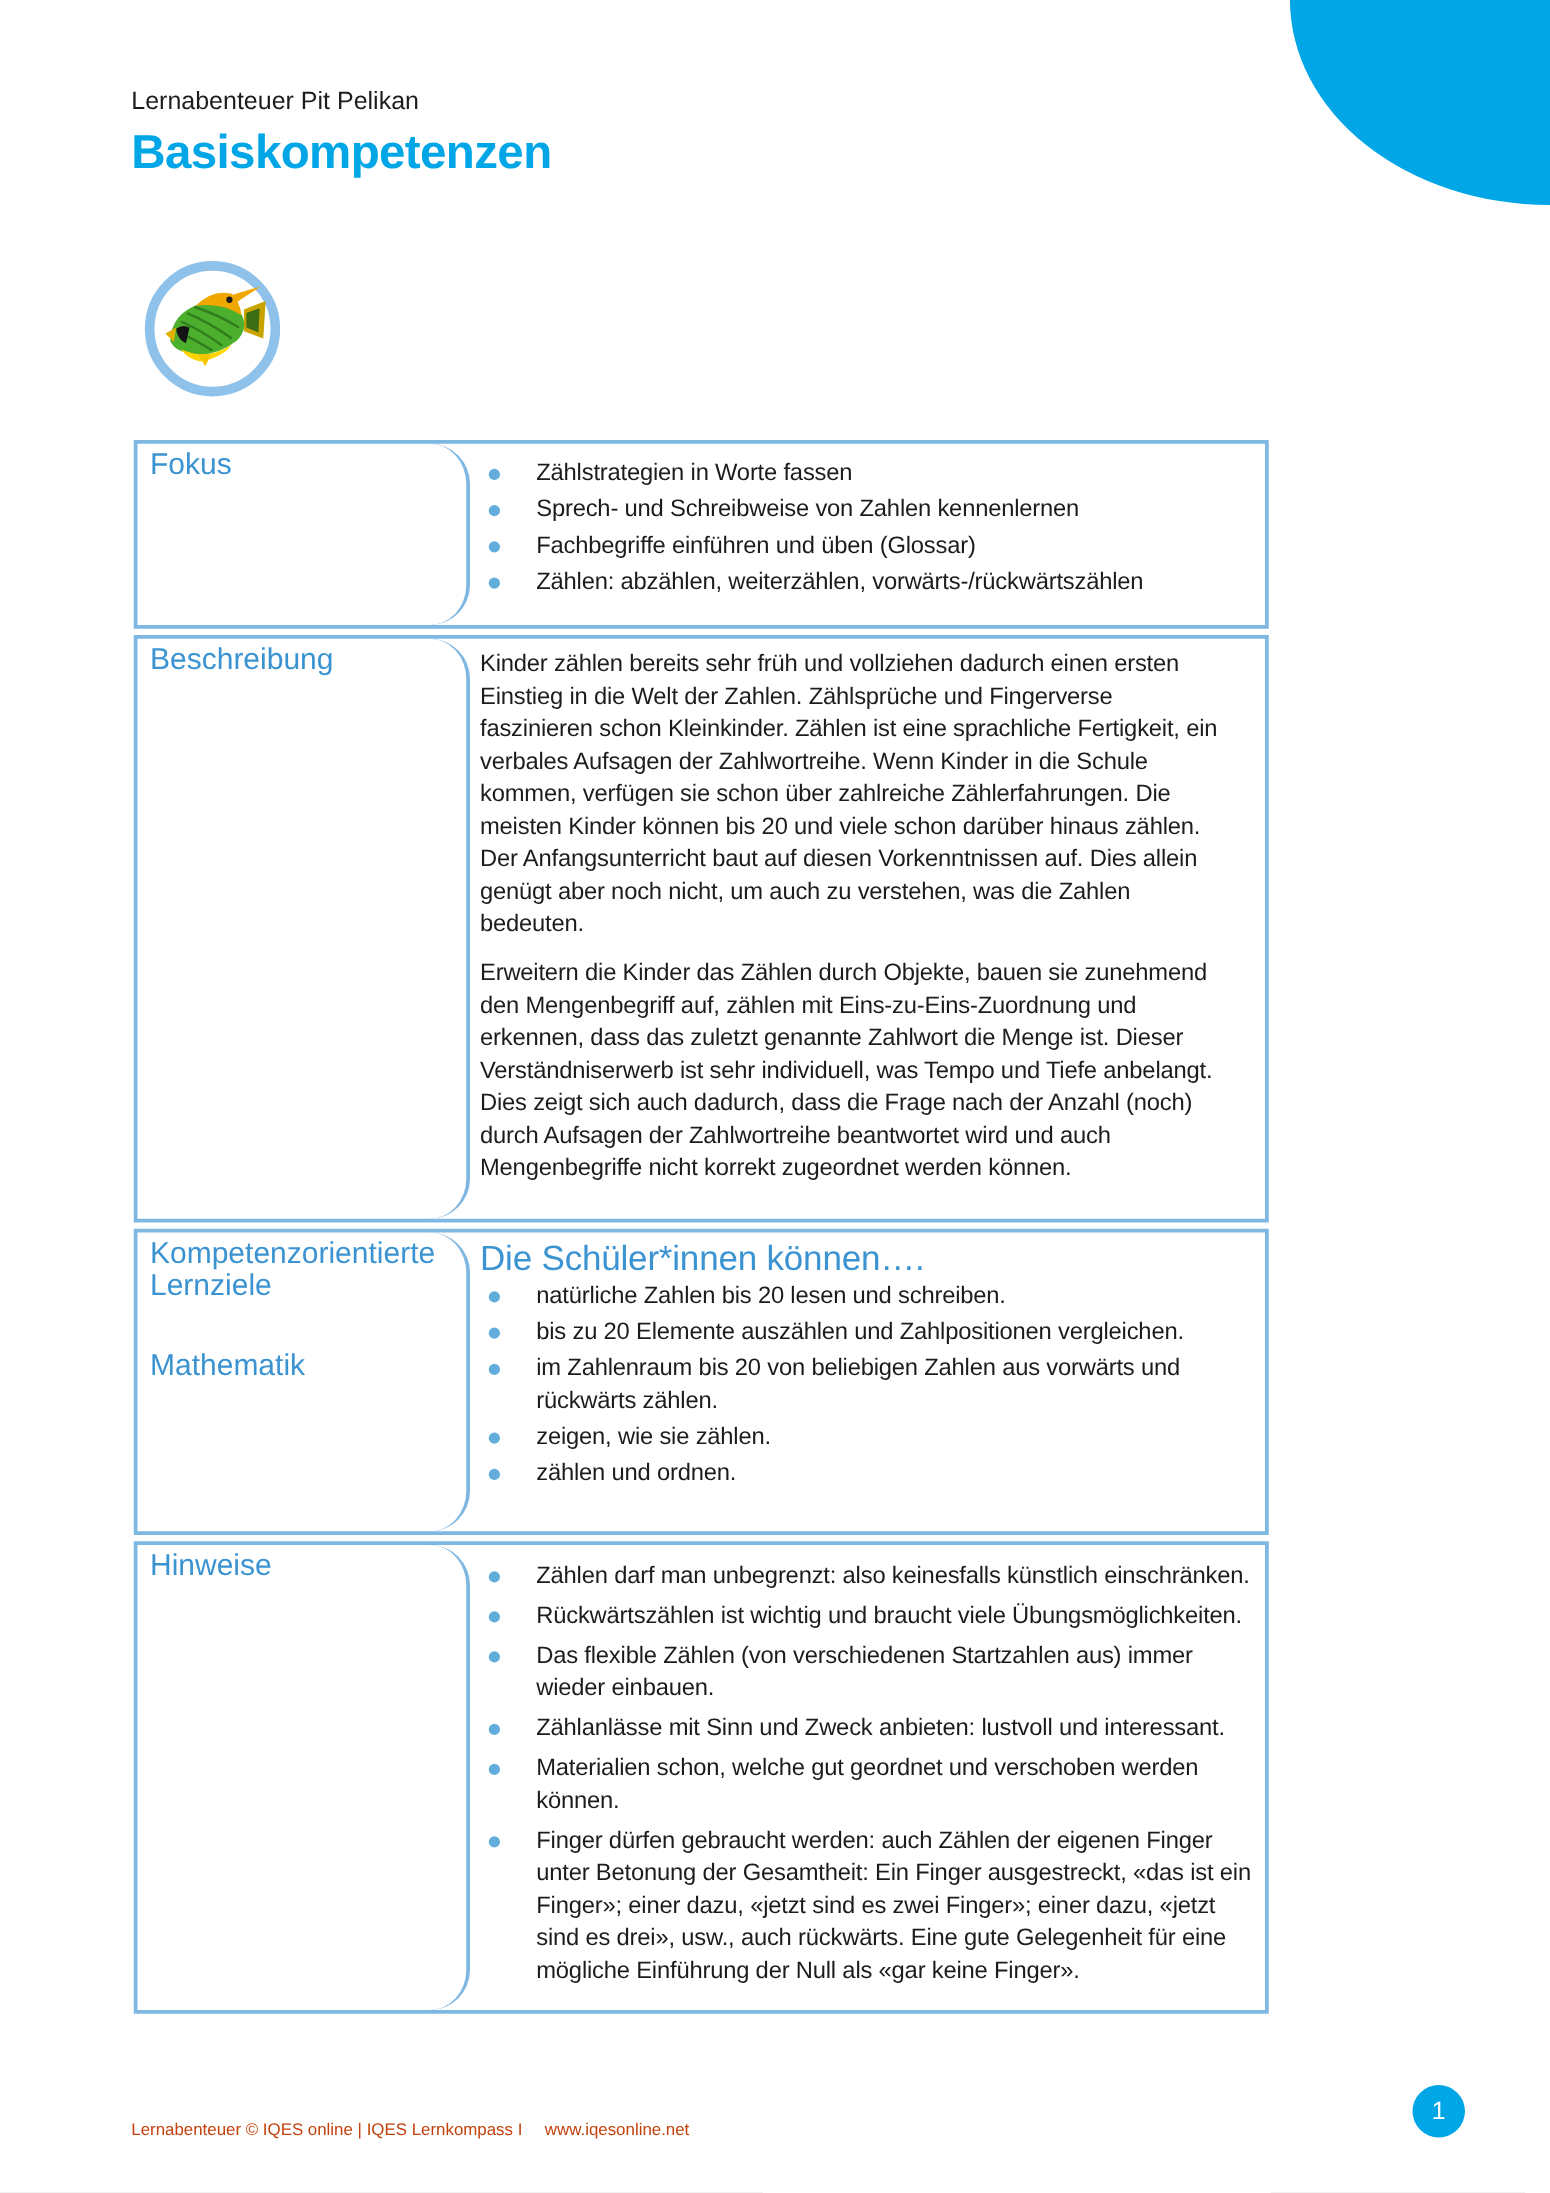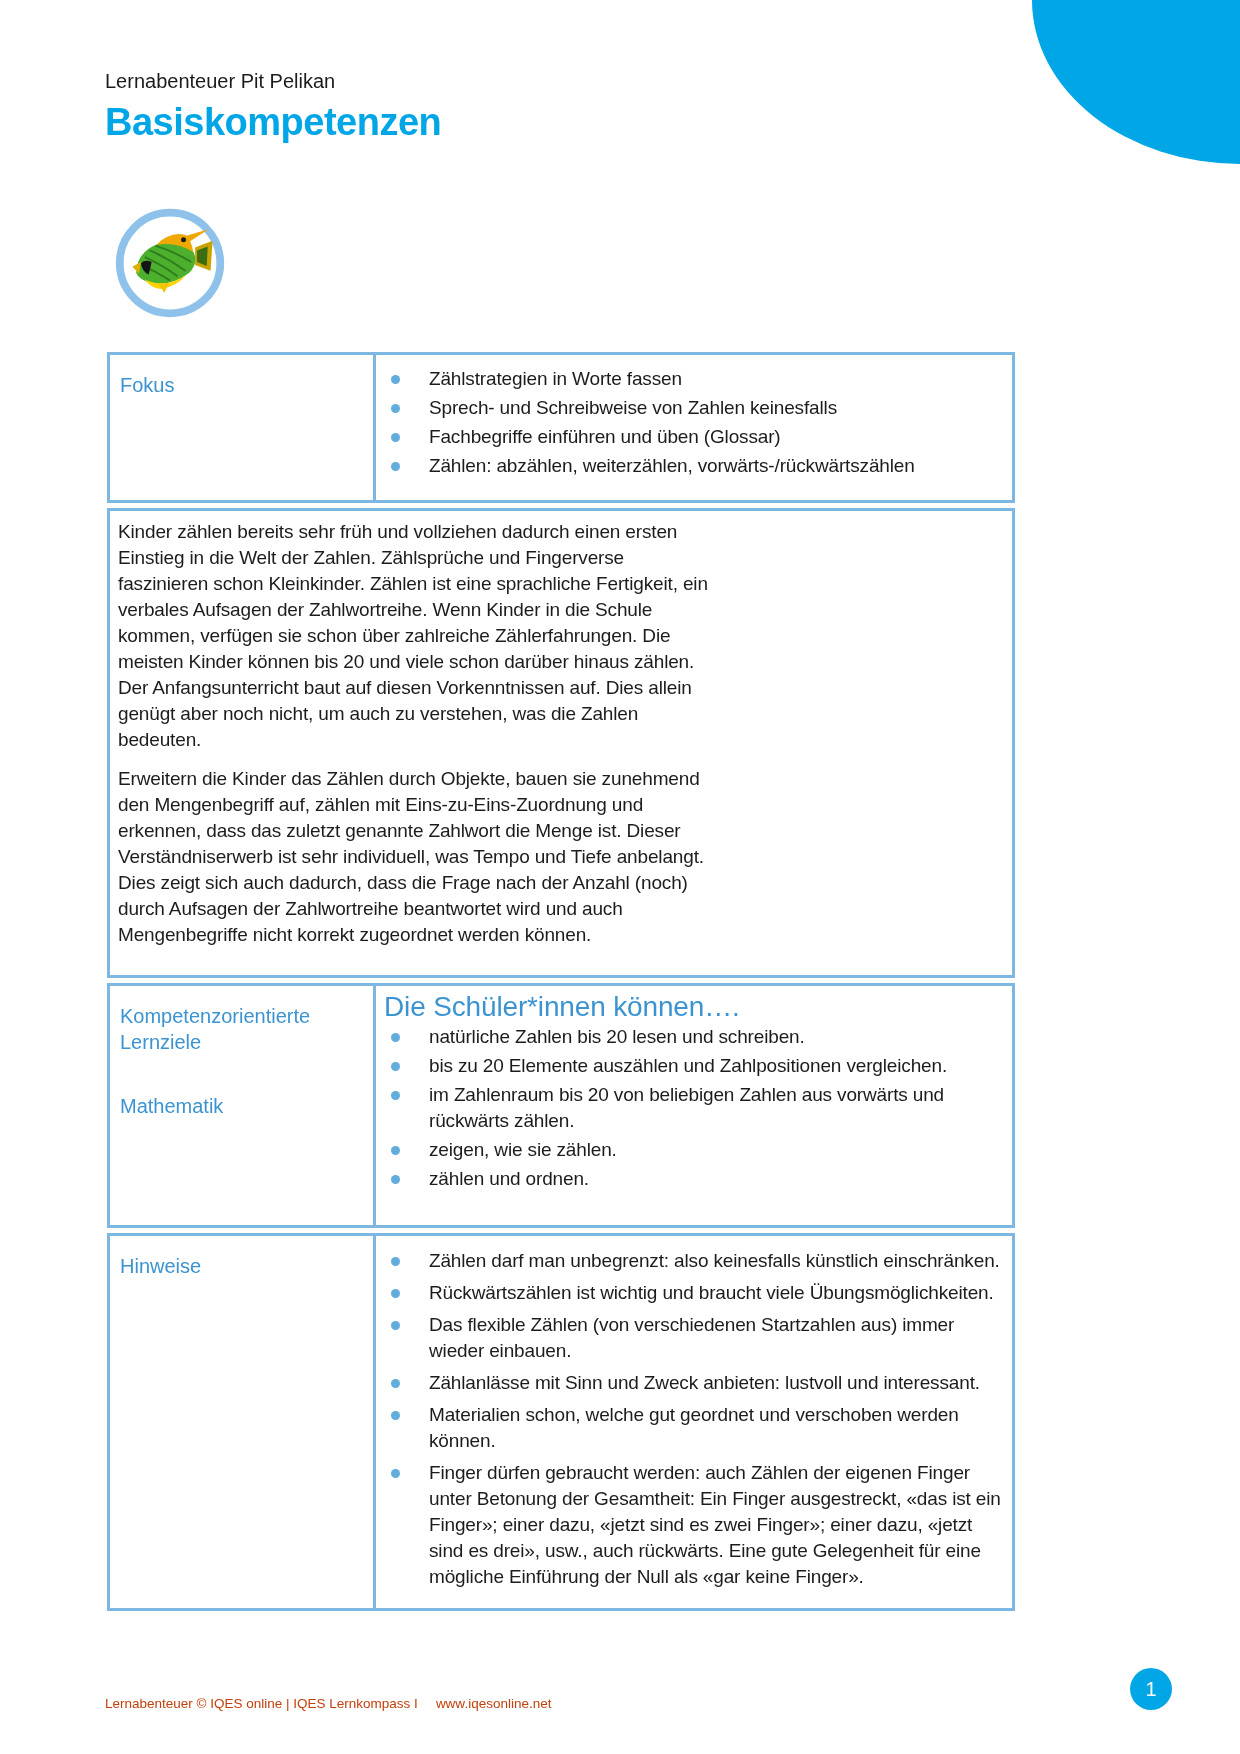--- a/index.html
+++ b/index.html
@@ -48,23 +48,23 @@
     display:flex;
     border:3px solid var(--border-blue,#7EB7E2);
     margin-bottom:5px;
     box-sizing:border-box;
     background:#fff;
   }
   .cell-label {
     width:266px; flex:none;
     border-right:3px solid var(--border-blue,#7EB7E2);
     box-sizing:border-box;
-    padding:17px 10px;
+    padding:4px 10px;
     color:var(--label-blue,#3B94D1);
-    font-size:20px; line-height:26px;
+    font-size:24px; line-height:26px;border-radius:32px;
   }
   .cell-label .sublabel { margin-top:38px; }
   .cell-content {
     flex:1;
     padding:8px 10px 12px 8px;
     font-size:19px; line-height:26px;
     letter-spacing:-0.15px;
   }
   .cell-content p { margin:0 0 13px 0; max-width:600px; }
   .cell-content p:last-child { margin-bottom:0; }
@@ -148,37 +148,38 @@
       <div class="cell-content">
         <div>
 
             <div class="bullet">
               <span class="dot"></span>
               <span class="bullet-text">Zählstrategien in Worte fassen</span>
             </div>
 
             <div class="bullet">
               <span class="dot"></span>
-              <span class="bullet-text">Sprech- und Schreibweise von Zahlen keinesfalls</span>
+              <span class="bullet-text">Sprech- und Schreibweise von Zahlen kennenlernen</span>
             </div>
 
             <div class="bullet">
               <span class="dot"></span>
               <span class="bullet-text">Fachbegriffe einführen und üben (Glossar)</span>
             </div>
 
             <div class="bullet">
               <span class="dot"></span>
               <span class="bullet-text">Zählen: abzählen, weiterzählen, vorwärts-/rückwärtszählen</span>
             </div>
           </div>
       </div>
     </div>
 
     <div class="t-row row-beschreibung">
+      <div class="cell-label">Beschreibung</div>
       <div class="cell-content">
         <p>Kinder zählen bereits sehr früh und vollziehen dadurch einen ersten Einstieg in die Welt der Zahlen. Zählsprüche und Fingerverse faszinieren schon Kleinkinder. Zählen ist eine sprachliche Fertigkeit, ein verbales Aufsagen der Zahlwortreihe. Wenn Kinder in die Schule kommen, verfügen sie schon über zahlreiche Zählerfahrungen. Die meisten Kinder können bis 20 und viele schon darüber hinaus zählen. Der Anfangsunterricht baut auf diesen Vorkenntnissen auf. Dies allein genügt aber noch nicht, um auch zu verstehen, was die Zahlen bedeuten.</p>
         <p>Erweitern die Kinder das Zählen durch Objekte, bauen sie zunehmend den Mengenbegriff auf, zählen mit Eins-zu-Eins-Zuordnung und erkennen, dass das zuletzt genannte Zahlwort die Menge ist. Dieser Verständniserwerb ist sehr individuell, was Tempo und Tiefe anbelangt. Dies zeigt sich auch dadurch, dass die Frage nach der Anzahl (noch) durch Aufsagen der Zahlwortreihe beantwortet wird und auch Mengenbegriffe nicht korrekt zugeordnet werden können.</p>
       </div>
     </div>
 
     <div class="t-row row-lernziele">
       <div class="cell-label">
         <div>Kompetenzorientierte Lernziele</div>
         <div class="sublabel">Mathematik</div>

